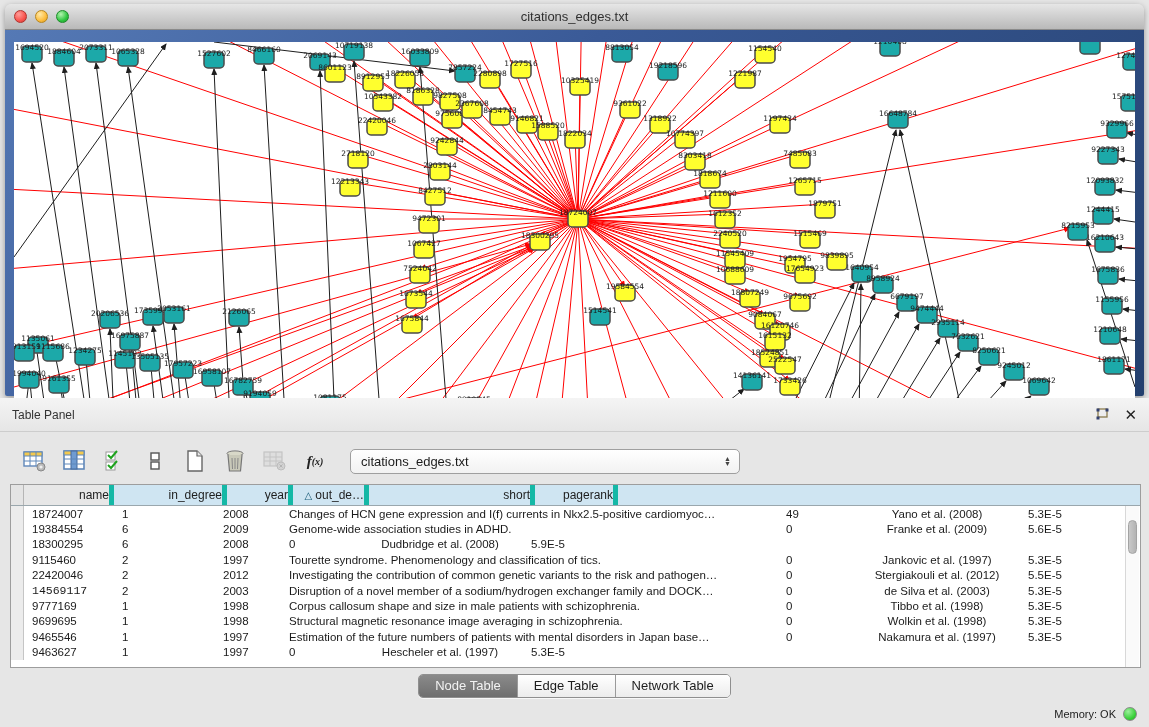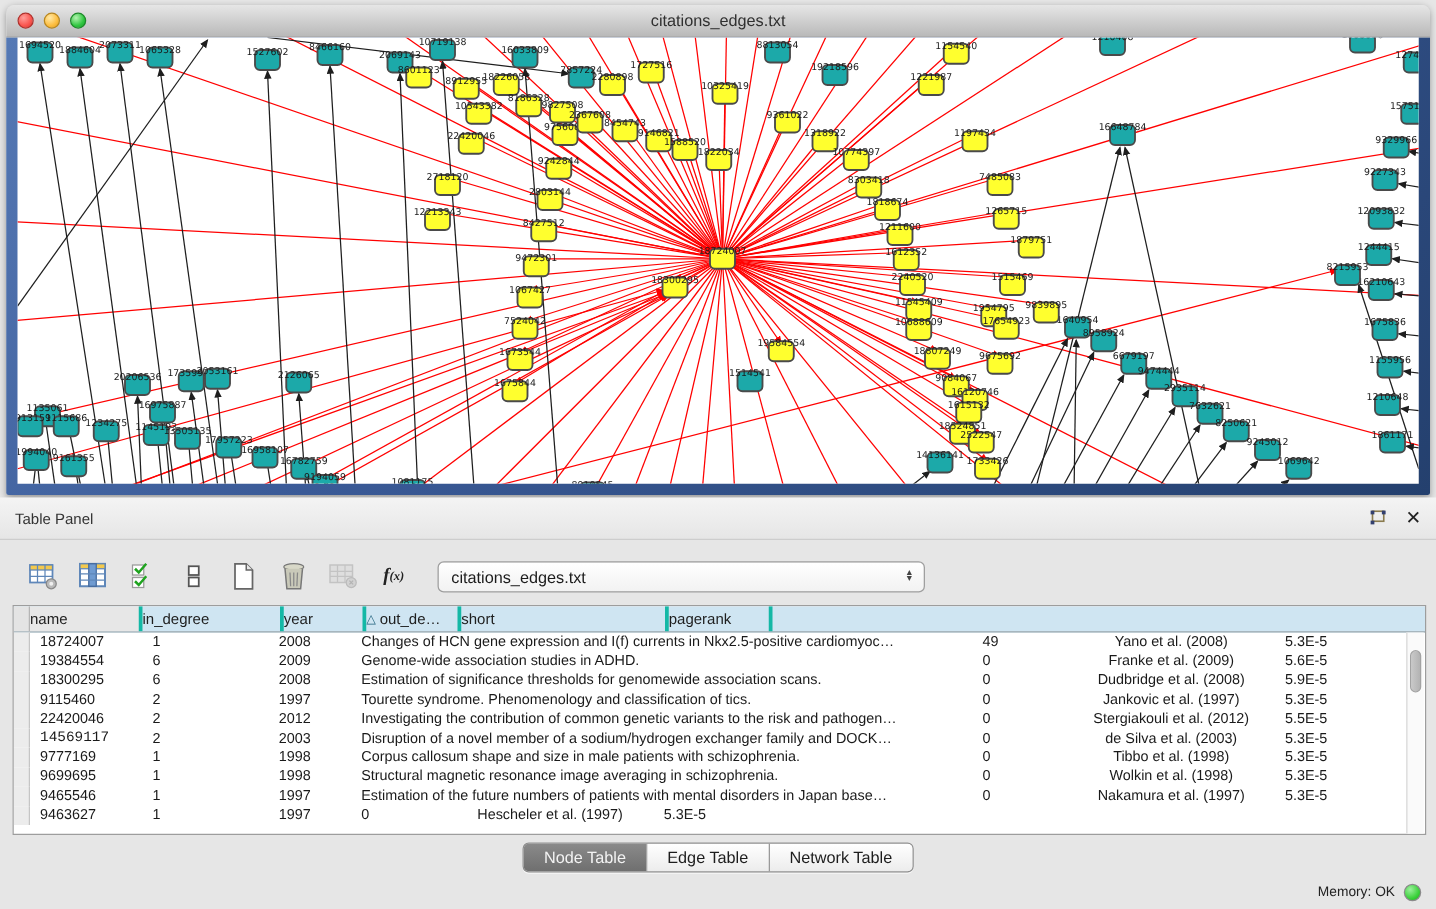--- a/index.html
+++ b/index.html
@@ -13,21 +13,21 @@
     background:linear-gradient(#e6e6e6,#b9b9b9); border-bottom:1px solid #8a8a8a;
     display:flex; align-items:center; position:relative; }
   .titlebar .title { position:absolute; left:0; right:0; text-align:center;
     font-size:13px; color:#303030; }
   .lights { display:flex; gap:8px; margin-left:9px; z-index:2; }
   .light { width:13px; height:13px; border-radius:50%; }
   .light.red   { background:radial-gradient(circle at 35% 30%, #ff9d99,#f9544e 60%,#c93a34); border:1px solid #b0322d; }
   .light.yellow{ background:radial-gradient(circle at 35% 30%, #ffe9a8,#fdbd3e 60%,#d59a23); border:1px solid #b8861e; }
   .light.green { background:radial-gradient(circle at 35% 30%, #b4f3b0,#2fc640 60%,#1f9a2e); border:1px solid #1d8a29; }
   .net-frame { height:366px; background:linear-gradient(135deg,#5579b5,#3a5a97 40%,#24406e);
-    padding:0 9px 9px 9px; border-radius:0 0 2px 2px; }
+    padding:12px 9px 9px 9px; border-radius:0 0 2px 2px; }
   .net-canvas { width:1121px; height:357px; background:#fff; overflow:hidden; position:relative; }
   .net-canvas svg { display:block; }
 
   
   .panel-header { position:absolute; left:0; top:398px; width:1149px; height:34px;
     background:linear-gradient(#f4f4f4,#e6e6e6); border-bottom:1px solid #cdcdcd;
     display:flex; align-items:center; }
   .panel-header .ph-title { font-size:12px; color:#333; margin-left:12px; }
   .ph-icons { margin-left:auto; margin-right:12px; display:flex; gap:14px; align-items:center; }
   .float-icon svg, .close-icon { display:block; }
@@ -41,22 +41,22 @@
   .fx small { font-size:10px; }
   .combo { margin-left:8px; width:390px; height:25px; background:linear-gradient(#ffffff,#f2f2f2);
     border:1px solid #9f9f9f; border-radius:5px; display:flex; align-items:center;
     padding:0 8px 0 10px; font-size:13px; color:#1c1c1c; }
   .combo .arrows { margin-left:auto; display:flex; flex-direction:column; line-height:5px;
     font-size:7px; color:#444; }
 
   .table-wrap { position:absolute; left:10px; top:484px; width:1131px; height:184px;
     background:#fff; border:1px solid #9d9d9d; display:flex; flex-direction:column; overflow:hidden; }
   .thead { display:flex; height:21px; background:#cfe5f2; border-bottom:1px solid #9aa7ad; flex:none; }
-  .th { font-size:12px; color:#1e1e1e; display:flex; align-items:center; justify-content:flex-start;
-    border-right:3px solid #14b8a6; overflow:hidden; white-space:nowrap; }
+  .th { font-size:12px; color:#1e1e1e; display:flex; align-items:center; justify-content:flex-end;
+    border-right:5px solid #14b8a6; overflow:hidden; white-space:nowrap; }
   .th.gray { background:#e7e7e7; }
   .gutter-h { width:13px; background:#e4e4e4; border-right:1px solid #b5b5b5; flex:none; }
   .tbody { flex:1; position:relative; }
   .tr { display:flex; height:15.4px; }
   .td { font-size:11.5px; color:#1a1a1a; white-space:nowrap; overflow:hidden;
     display:flex; align-items:center; }
   .td.pad { padding-left:8px; }
   .td.center { justify-content:center; }
   .gutter-c { width:13px; background:#ececec; border-right:1px solid #c5c5c5; flex:none; }
   .sort-tri { font-size:10px; margin-right:3px; color:#1e5f7a; }
@@ -853,21 +853,20 @@
         <div class="td pad" style="width: 497px;">Genome-wide association studies in ADHD.</div>
         <div class="td pad" style="width: 76px;">0</div>
         <div class="td center" style="width: 166px;">Franke et al. (2009)</div>
         <div class="td pad" style="width: 83px;">5.6E-5</div>
       </div>
       <div class="tr">
         <div class="gutter-c"></div>
         <div class="td pad" style="width: 90px;">18300295</div>
         <div class="td pad" style="width: 101px;">6</div>
         <div class="td pad" style="width: 66px;">2008</div>
-        <div class="td pad" style="width: 497px;">Estimation of significance thresholds for genomewide association scans.</div>
         <div class="td pad" style="width: 76px;">0</div>
         <div class="td center" style="width: 166px;">Dudbridge et al. (2008)</div>
         <div class="td pad" style="width: 83px;">5.9E-5</div>
       </div>
       <div class="tr">
         <div class="gutter-c"></div>
         <div class="td pad" style="width: 90px;">9115460</div>
         <div class="td pad" style="width: 101px;">2</div>
         <div class="td pad" style="width: 66px;">1997</div>
         <div class="td pad" style="width: 497px;">Tourette syndrome. Phenomenology and classification of tics.</div>

